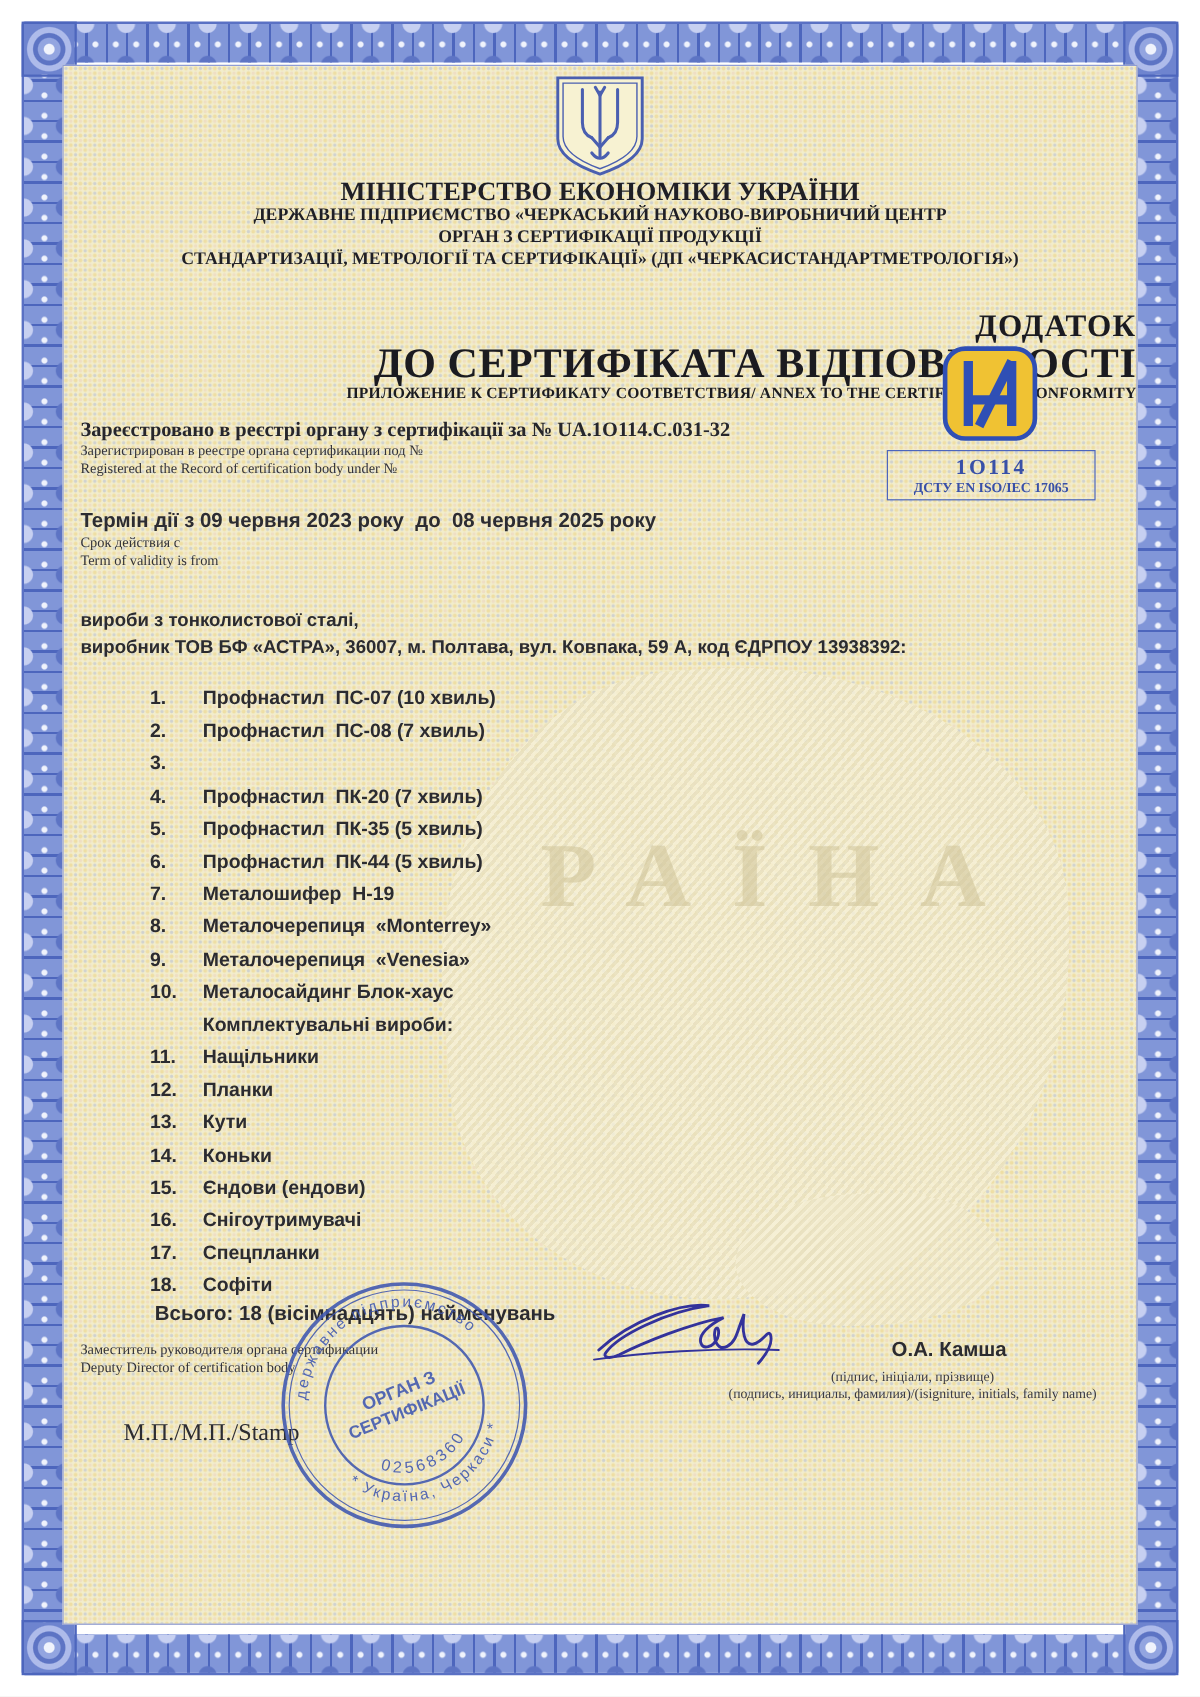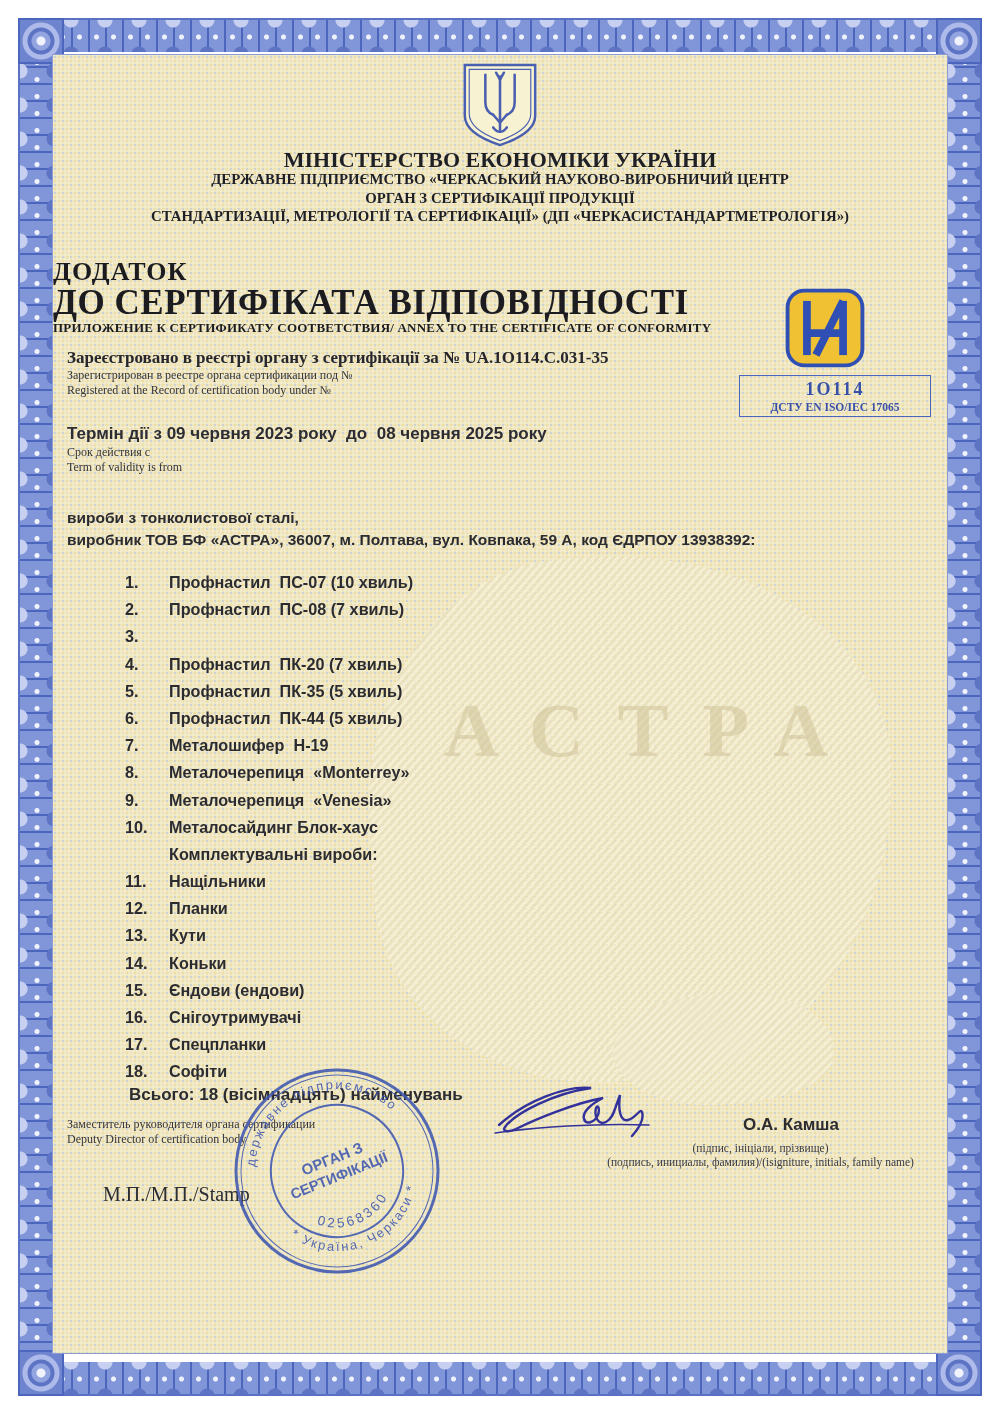--- a/index.html
+++ b/index.html
@@ -55,28 +55,28 @@
 
   .serif { font-family:"Liberation Serif", "DejaVu Serif", serif; }
   .sans  { font-family:"Liberation Sans", "DejaVu Sans", sans-serif; }
 
   
   .emblem { position:absolute; left:0; right:0; top:4px; margin:0 auto; width:86px; height:90px; }
   .ministry { position:absolute; left:0; right:0; top:94px; text-align:center; color:#1f1f26; font-weight:bold; }
   .ministry .l1 { font-size:22px; line-height:21px; }
   .ministry .ln { font-size:14.8px; line-height:18.5px; }
 
-  .title-block { position:absolute; left:0; right:0; top:202px; text-align:left; color:#1b1b20; font-weight:bold; }
+  .title-block { position:absolute; left:0; right:0; top:202px; text-align:right; color:#1b1b20; font-weight:bold; }
   .title-1 { font-size:26px; letter-spacing:1px; line-height:30px; }
   .title-2 { font-size:35px; letter-spacing:0.5px; line-height:32px; }
   .title-sub { font-size:13px; line-height:18px; letter-spacing:0.2px; }
 
   
   .accr-mark { position:absolute; left:732px; top:233px; width:80px; height:80px; }
-  .accr-box { position:absolute; left:686px; top:320px; width:192px; height:42px;
+  .accr-box { position:absolute; left:686px; top:320px; width:174px; height:42px;
     border:1.5px solid #4d66bd; text-align:center; color:#3850a8; }
   .accr-code { font-size:18px; font-weight:bold; letter-spacing:2px; line-height:22px; margin-top:2px; }
   .accr-std { font-size:11.5px; font-weight:bold; line-height:14px; }
 
   .reg-block { position:absolute; left:14px; top:292px; color:#26262c; }
   .reg-main { font-size:17px; font-weight:bold; line-height:21px; }
   .sub-line { font-size:12px; line-height:14.5px; color:#33333a; }
 
   .validity-block { position:absolute; left:14px; top:368px; }
   .validity-main { font-size:17px; font-weight:bold; color:#2c2c32; line-height:22px; white-space:pre-wrap; }
@@ -113,21 +113,21 @@
   <div class="band v right"></div>
   <div class="corner tl"></div>
   <div class="corner tr"></div>
   <div class="corner bl"></div>
   <div class="corner br"></div>
 
   <div class="paper">
 
     <div class="wm-map"></div>
     <div class="wm-map2"></div>
-    <div class="wm-text">АСТРА</div>
+    <div class="wm-text">РАЇНА</div>
 
     <div class="content">
 
       <svg class="emblem" viewBox="0 0 88 92">
         <path d="M8,6 H80 V58 Q80,76 44,88 Q8,76 8,58 Z" fill="#f7f2d2" stroke="#4a5fb0" stroke-width="2.5"></path>
         <path d="M12.5,10.5 H75.5 V56 Q75.5,72 44,83.5 Q12.5,72 12.5,56 Z" fill="none" stroke="#4a5fb0" stroke-width="1.2"></path>
         <g fill="none" stroke="#4a5fb0" stroke-width="2.6" stroke-linecap="round">
           <path d="M44,18 V62"></path>
           <path d="M40,14 L44,21 L48,14"></path>
           <path d="M29,16 V44 Q29,54 37,57"></path>
@@ -159,21 +159,21 @@
           <path d="M45,10 L24,52"></path>
           <path d="M17,35 H45"></path>
         </g>
       </svg>
       <div class="accr-box serif">
         <div class="accr-code">1О114</div>
         <div class="accr-std">ДСТУ EN ISO/IEC 17065</div>
       </div>
 
       <div class="reg-block serif">
-        <div class="reg-main">Зареєстровано в реєстрі органу з сертифікації за № UA.1О114.С.031-35</div>
+        <div class="reg-main">Зареєстровано в реєстрі органу з сертифікації за № UA.1О114.С.031-32</div>
         <div class="sub-line">Зарегистрирован в реестре органа сертификации под №</div>
         <div class="sub-line">Registered at the Record of certification body under №</div>
       </div>
 
       <div class="validity-block">
         <div class="validity-main sans">Термін дії з 09 червня 2023 року  до  08 червня 2025 року</div>
         <div class="sub-line serif">Срок действия с</div>
         <div class="sub-line serif">Term of validity is from</div>
       </div>
 

